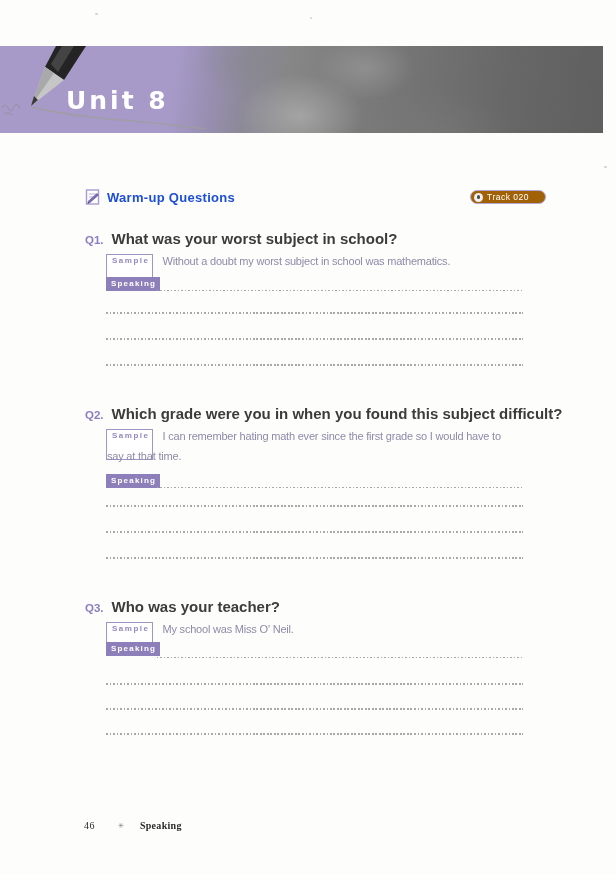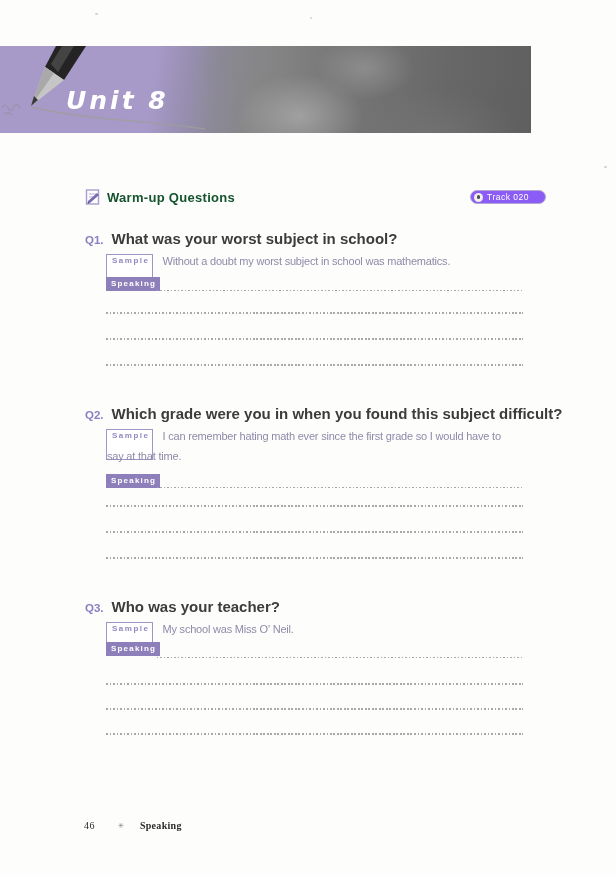--- a/index.html
+++ b/index.html
@@ -3,44 +3,43 @@
 <meta charset="utf-8">
 <style>
   html,body{margin:0;padding:0;background:#e8e8e8;}
   .page{
     position:relative;width:616px;height:875px;margin:0 auto;
     background:#fdfdfc;overflow:hidden;
     font-family:"Liberation Sans", sans-serif;
   }
   
   .band{
-    position:absolute;left:0;top:46px;width:531px;height:87px;
+    position:absolute;left:0;top:46px;width:603px;height:87px;
     background:
       radial-gradient(90px 60px at 300px 70px, rgba(195,195,195,.5), rgba(195,195,195,0) 70%),
       radial-gradient(70px 45px at 365px 22px, rgba(160,160,160,.55), rgba(160,160,160,0) 70%),
       radial-gradient(120px 70px at 435px 92px, rgba(125,125,125,.45), rgba(125,125,125,0) 70%),
       radial-gradient(80px 50px at 250px 15px, rgba(135,135,140,.5), rgba(135,135,140,0) 70%),
       linear-gradient(97deg,#a79ac8 0%,#a79ac8 29%,#988fb2 35%,#8c8997 41%,#868686 48%,#7c7c7c 58%,#727272 70%,#676767 84%,#5f5f5f 100%);
-    font-style: italic;
   }
   .pen-svg{position:absolute;left:0;top:0;}
   .unit-title{
     position:absolute;left:66px;top:40px;margin:0;
     font-family:"DejaVu Sans", sans-serif;
     font-size:25px;font-weight:800;letter-spacing:3px;color:#ffffff;
   }
   .speck{position:absolute;border-radius:50%;background:#9a9a9a;opacity:.45;}
   
   .warmup-row{position:absolute;left:85px;top:188px;display:flex;align-items:center;}
   .warmup-title{
-    margin-left:6px;font-size:13px;font-weight:bold;color:#14532d;letter-spacing:.3px;
+    margin-left:6px;font-size:13px;font-weight:bold;color:#1d4ed8;letter-spacing:.3px;
   }
   .track-badge{
     position:absolute;left:470px;top:190px;width:76px;height:14px;
-    background:#8b5cf6;border:1px solid #b3a8d4;border-radius:9px;
+    background:#a16207;border:1px solid #b3a8d4;border-radius:9px;
     display:flex;align-items:center;box-sizing:border-box;padding-left:3px;
   }
   .track-disc{
     width:9px;height:9px;border-radius:50%;background:#f2f0ee;
     display:flex;align-items:center;justify-content:center;flex:0 0 auto;
   }
   .track-disc i{display:block;width:3.5px;height:3.5px;border-radius:50%;background:#4c4c4c;}
   .track-label{color:#ffffff;font-size:8.5px;letter-spacing:.5px;margin-left:4px;white-space:nowrap;}
   
   .qblock{position:absolute;left:85px;width:438px;}

